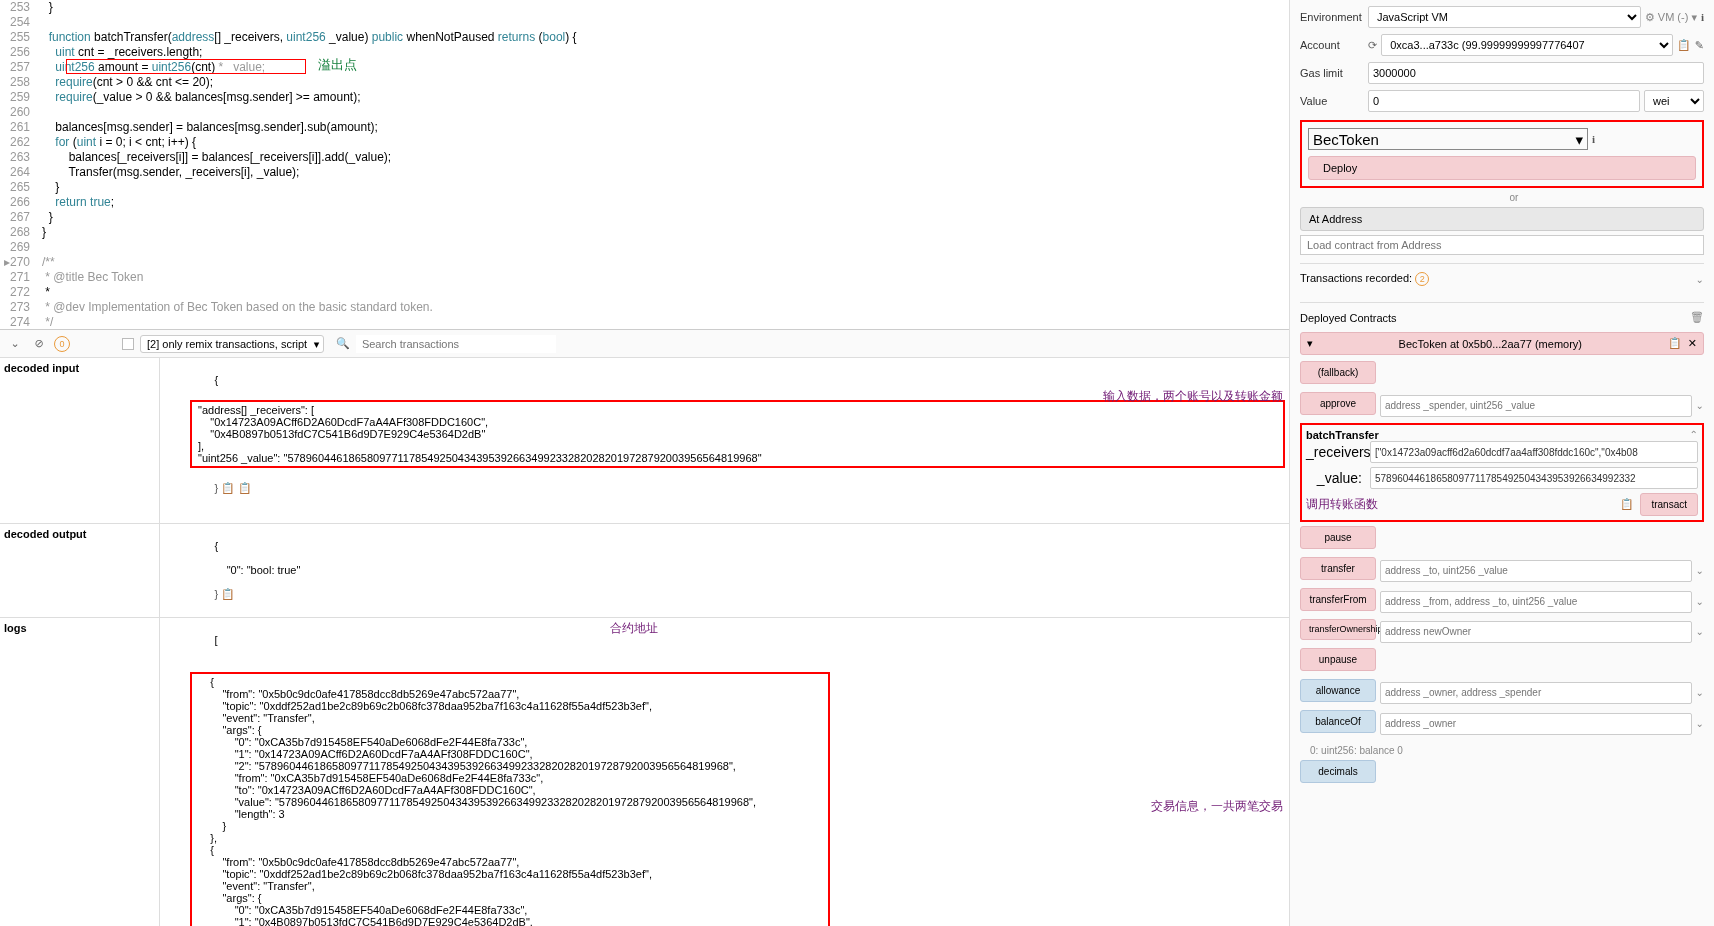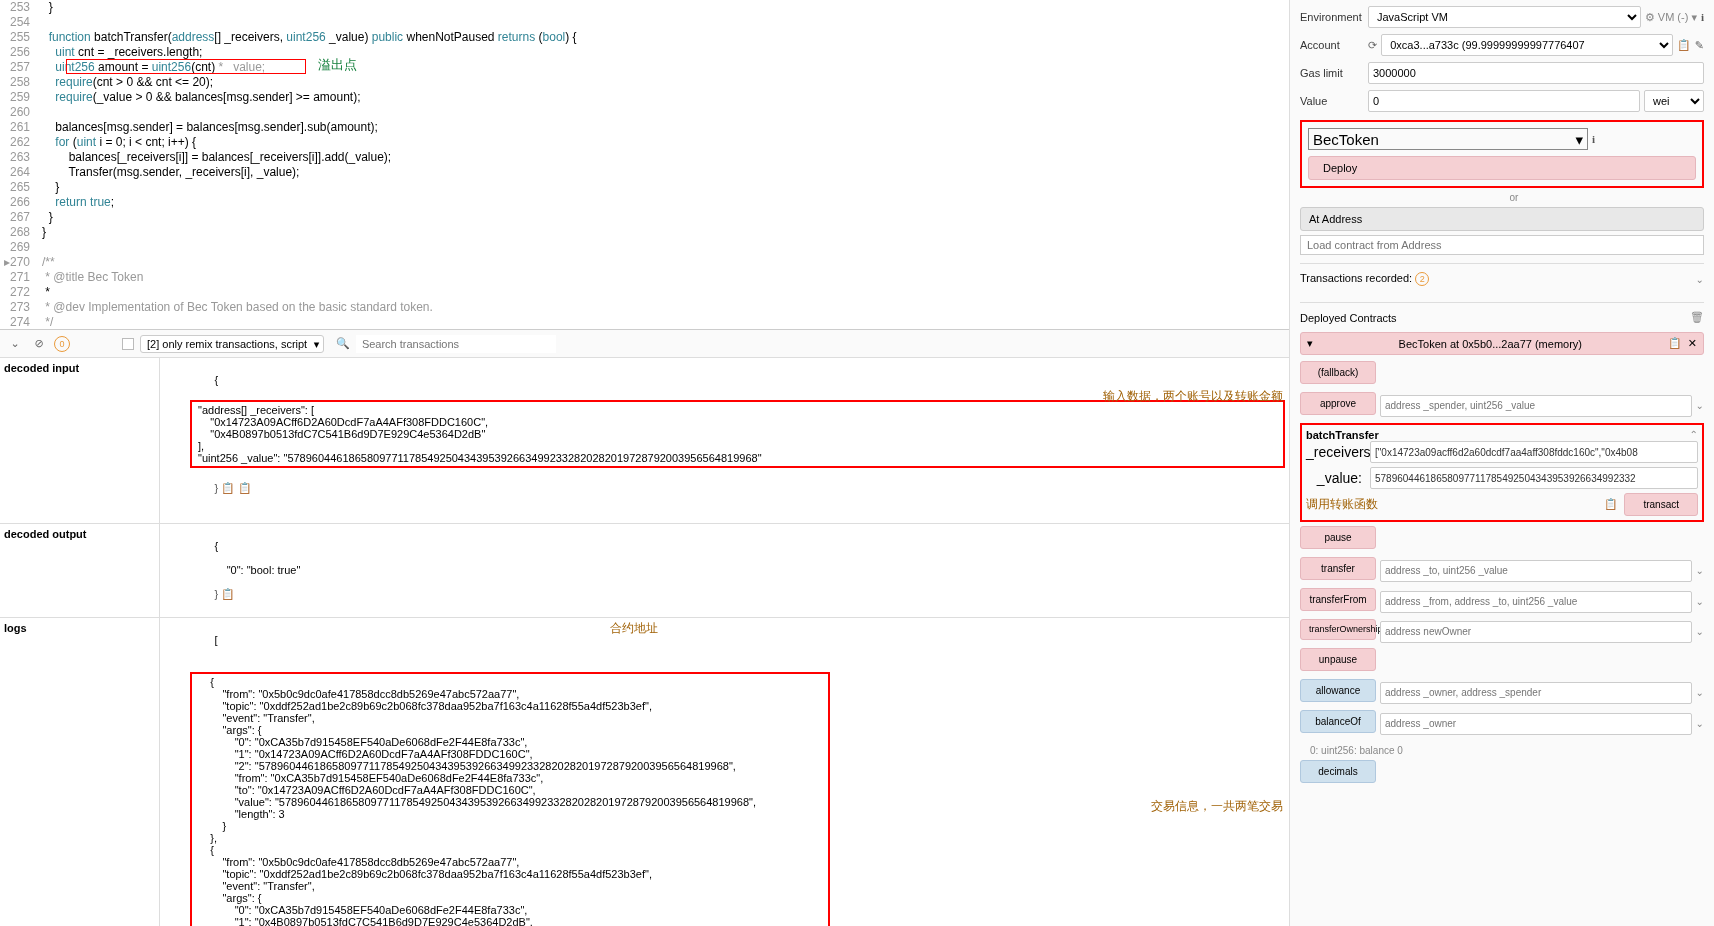--- a/index.html
+++ b/index.html
@@ -18,21 +18,21 @@
   .dropdown { border: 1px solid #ccc; background: #fff; padding: 2px 16px 2px 6px; border-radius: 3px; font-size: 11px; position: relative; }
   .dropdown::after { content:'▾'; position:absolute; right:4px; }
   .search-icon { color:#888; margin-left: 6px; }
   .search-input { border: none; outline: none; font-size: 11px; padding: 3px 6px; width: 200px; }
   .checkbox-small { width:12px;height:12px;background:#fff;border:1px solid #bbb;}
   .console-body { flex: 1; overflow: auto; font-family: 'Courier New', monospace; font-size: 11px; }
   .console-row { display: flex; border-bottom: 1px solid #ddd; }
   .row-label { width: 160px; padding: 4px; font-weight: bold; border-right: 1px solid #ddd; background:#fff; vertical-align: top; }
   .row-body { flex: 1; padding: 4px 4px 4px 30px; position: relative; white-space: pre-wrap; }
   .red-box { border: 2px solid red; padding: 2px 6px; display: block; margin: 2px 0; }
-  .red-anno { color: #a16207; font-family: sans-serif; font-size: 12px; }
+  .red-anno { color: #701a75; font-family: sans-serif; font-size: 12px; }
   .copy-icns { color:#555; font-size:11px; }
   .right-panel { width: 424px; padding: 6px 10px; background: #fafafa; overflow-y: auto; font-size: 11px; }
   .form-row { display: flex; align-items: center; margin-bottom: 6px; gap: 4px; }
   .form-label { width: 64px; color: #333; }
   .form-sel, .form-inp { flex:1; border: 1px solid #ccc; background: #fff; padding: 3px 4px; border-radius: 2px; font-size: 11px; height: 22px; }
   .info-i { font-weight:bold; font-family:Georgia,serif; color:#555; }
   .account-icons { display:flex; gap:4px; color:#666; }
   .deploy-box { border: 2px solid red; padding: 6px; margin-top: 8px; position: relative; }
   .deploy-sel { width: 280px; border:1px solid #888; padding:2px 4px; font-size:15px; height:22px; position: relative; display:inline-block; }
   .deploy-sel::after { content:'▾'; position:absolute; right:4px; }
@@ -47,21 +47,21 @@
   .deployed-header { display:flex; align-items:center; justify-content:space-between; background:#f5d0d3; border:1px solid #e5b6bc; border-radius:3px; padding:4px 6px; margin-bottom:6px; }
   .fn-btn { display:inline-block; padding:5px 8px; border-radius:3px; font-size:10px; text-align:center; width:76px; margin-bottom:4px; cursor:pointer; }
   .fn-pink { background:#f5d0d3; border:1px solid #e5b6bc; }
   .fn-blue { background:#cfe1ee; border:1px solid #b0c8de; }
   .fn-row { display:flex; align-items:center; gap:4px; margin-bottom:4px; }
   .fn-input { flex:1; border:1px solid #ccc; padding:3px 4px; font-size:10px; color:#999; border-radius:2px; height:22px; }
   .fn-input.filled { color:#333; }
   .chev { color:#888; font-size:10px; }
   .bt-box { border:2px solid red; padding:4px; margin:4px 0; }
   .bt-lbl { width:60px; text-align:right; padding-right:4px; font-size:14px; }
-  .transact-btn { background:#f5d0d3; border:1px solid #e5b6bc; padding:5px 18px; border-radius:3px; font-size:10px; }
+  .transact-btn { background:#f5d0d3; border:1px solid #e5b6bc; padding:5px 10px; border-radius:3px; font-size:10px; }
   .ret-txt { color:#888; font-size:10px; padding:4px 0 4px 10px; }
 </style>
 </head>
 <body>
 
 <div class="left-panel">
 
   <div class="code-area">
     <div class="gutter" id="gutter">253<br>254<br>255<br>256<br>257<br>258<br>259<br>260<br>261<br>262<br>263<br>264<br>265<br>266<br>267<br>268<br>269<br>▸270<br>271<br>272<br>273<br>274<br>275<br>▸276<br>277<br>278<br>279<br></div>
     <div class="code-lines" id="codelines"><div style="position:absolute;top:0;left:4px;white-space:pre;">  }

